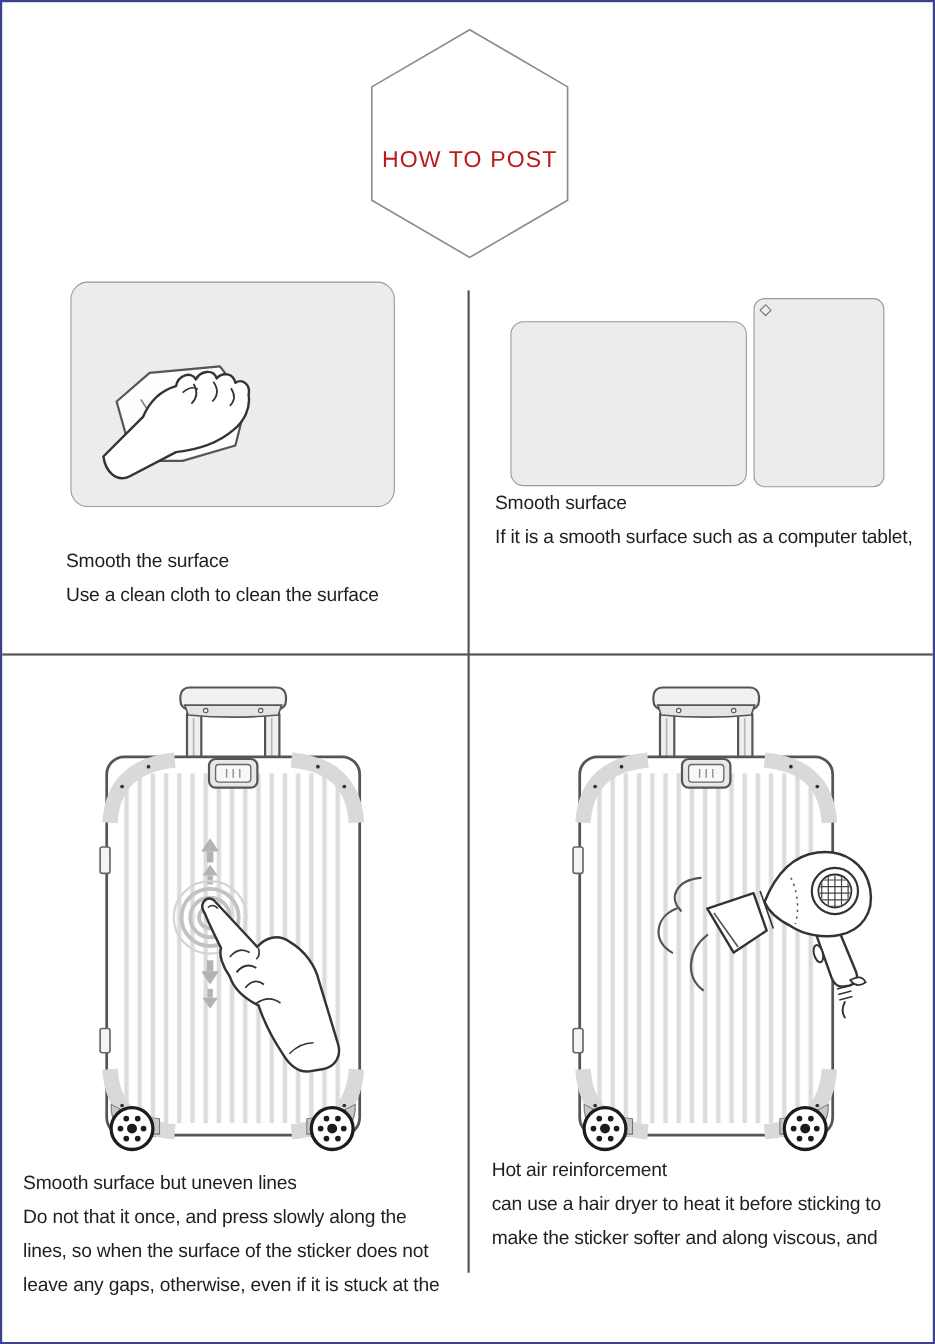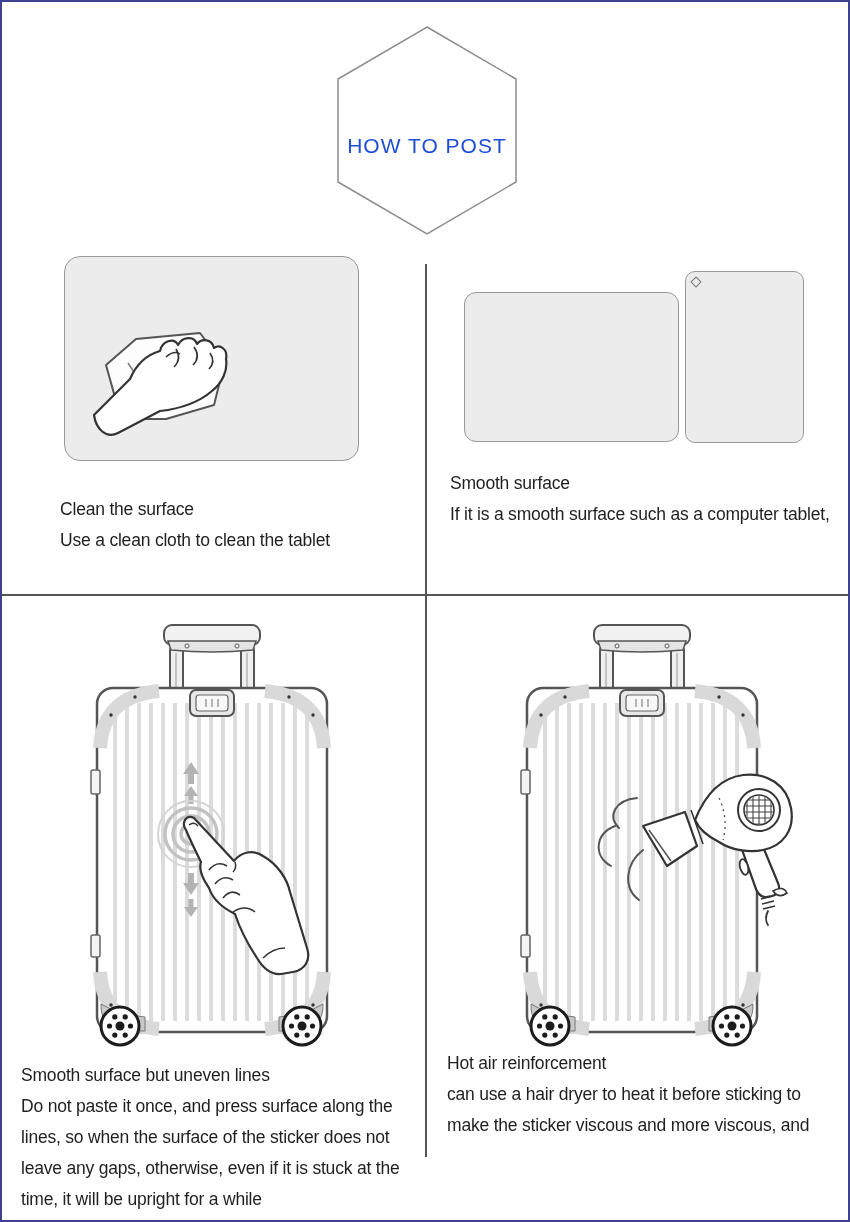--- a/index.html
+++ b/index.html
@@ -8,21 +8,21 @@
   }
   html,body{margin:0;padding:0;background:#ffffff;}
   .canvas{
     position:relative; width:850px; height:1222px; background:#ffffff;
     border:2px solid var(--border); box-sizing:border-box; overflow:hidden;
     font-family:"Liberation Sans", sans-serif; color:var(--ink);
   }
   .abs{position:absolute;}
   .hex-title{
     position:absolute; left:333px; top:132px; width:184px; text-align:center;
-    font-size:21px; letter-spacing:1px; color:#1d4ed8; white-space:nowrap;
+    font-size:21px; letter-spacing:1px; color:#b91c1c; white-space:nowrap;
   }
   .panel{
     position:absolute; background:var(--panel); border:1.5px solid var(--panel-border);
     box-sizing:border-box;
   }
   .txt{position:absolute; font-size:17.5px; letter-spacing:-0.2px; line-height:31px; color:var(--ink);}
   .txt div{white-space:nowrap;}
   .hline{position:absolute; left:0; top:592px; width:850px; height:2px; background:var(--line);}
   .vline{position:absolute; left:423px; top:262px; width:2px; height:893px; background:var(--line);}
   .diamond{
@@ -129,25 +129,25 @@
       <path d="M122,40 q6,9 -1,16" fill="none" stroke="#333" stroke-width="1.6"></path>
       <path d="M78,44 q8,-7 14,-3" fill="none" stroke="#333" stroke-width="1.4"></path>
     </svg>
   </div>
 
   <div class="panel" style="left:462px; top:290px; width:215px; height:150px; border-radius:12px;"></div>
   <div class="panel" style="left:683px; top:269px; width:119px; height:172px; border-radius:10px;"></div>
   <div class="diamond"></div>
 
   <div class="txt" style="left:58px; top:492px;">
-    <div>Clean the surface</div>
-    <div>Use a clean cloth to clean the tablet</div>
-  </div>
-
-  <div class="txt" style="left:448px; top:466px;">
+    <div>Smooth the surface</div>
+    <div>Use a clean cloth to clean the surface</div>
+  </div>
+
+  <div class="txt" style="left:448px; top:440px;">
     <div>Smooth surface</div>
     <div>If it is a smooth surface such as a computer tablet,</div>
   </div>
 
   <svg class="abs" style="left:83px; top:618px;" width="254" height="450" viewBox="0 0 254 450">
     <use href="#suitcase-base"></use>
 
     <g fill="#b3b3b3">
       <polygon points="106,142 98,154 114,154"></polygon>
         <rect x="103" y="154" width="6" height="10"></rect>
@@ -219,25 +219,24 @@
         </clipPath>
       <g clip-path="url(#meshclip)" stroke="#444" stroke-width="1.1">
         <path d="M224,180 L264,180 M224,186 L264,186 M224,192 L264,192 M224,198 L264,198 M224,204 L264,204"></path>
         <path d="M232,168 L232,212 M238,168 L238,212 M244,168 L244,212 M250,168 L250,212 M256,168 L256,212"></path>
       </g>
     </g>
   </svg>
 
   <div class="txt" style="left:19px; top:1058px;">
     <div>Smooth surface but uneven lines</div>
-    <div>Do not paste it once, and press surface along the</div>
+    <div>Do not that it once, and press slowly along the</div>
     <div>lines, so when the surface of the sticker does not</div>
     <div>leave any gaps, otherwise, even if it is stuck at the</div>
-    <div>time, it will be upright for a while</div>
   </div>
 
   <div class="txt" style="left:445px; top:1046px;">
     <div>Hot air reinforcement</div>
     <div>can use a hair dryer to heat it before sticking to</div>
-    <div>make the sticker viscous and more viscous, and</div>
+    <div>make the sticker softer and along viscous, and</div>
   </div>
 
 </div>
 
 </body></html>

